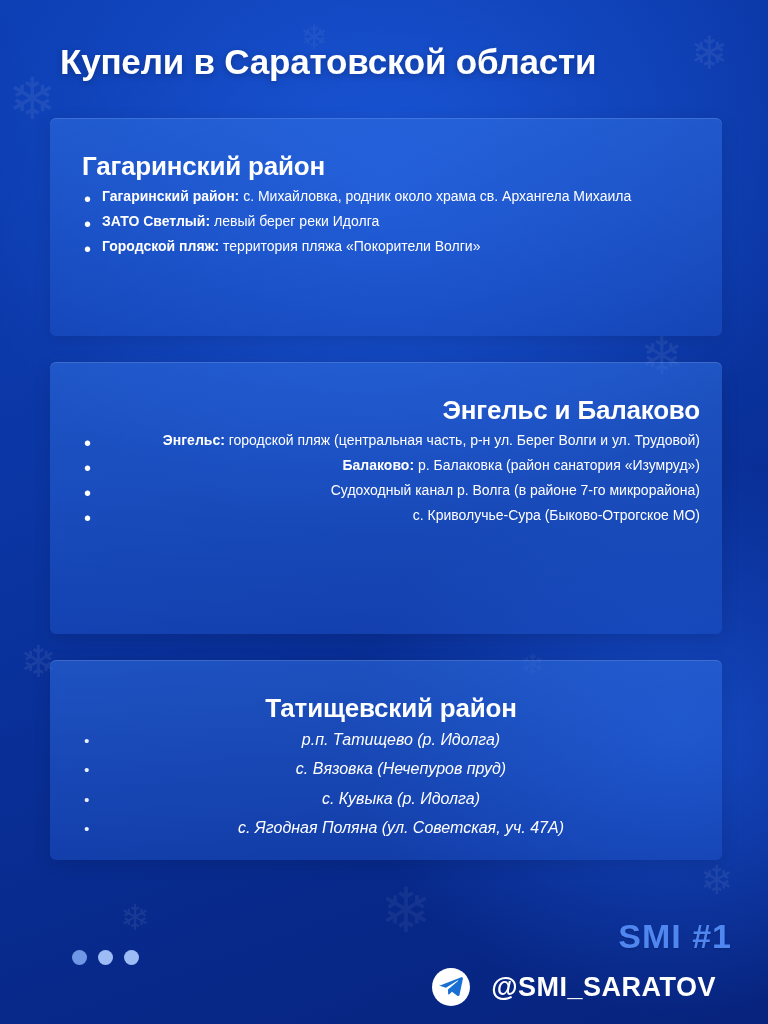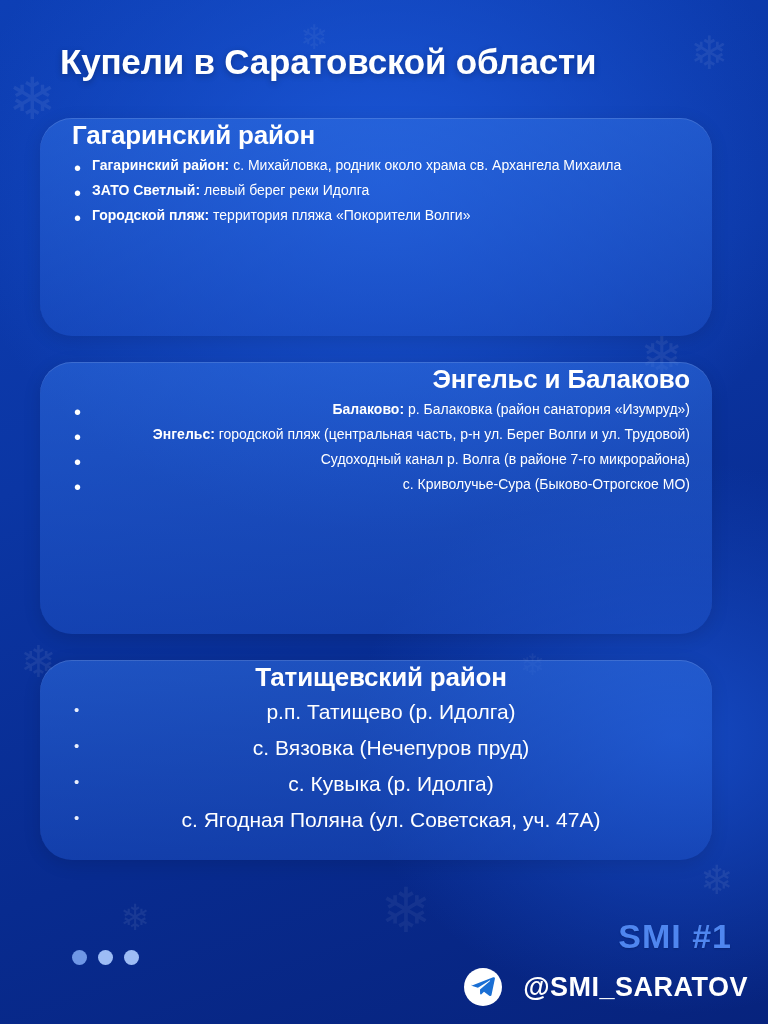--- a/index.html
+++ b/index.html
@@ -49,27 +49,27 @@
     width: 670px;
     color: #ffffff;
     font-size: 35px;
     font-weight: bold;
     letter-spacing: -0.2px;
     text-shadow: 0 2px 6px rgba(0,0,0,0.25);
   }
 
   .card {
     position: absolute;
-    left: 40px;
+    left: 50px;
     width: 672px;
-    border-radius: 32px;
+    border-radius: 6px;
     background: linear-gradient(180deg, rgba(47,110,225,0.55) 0%, rgba(30,83,200,0.48) 100%);
     box-shadow: inset 0 1px 0 rgba(255,255,255,0.13), 0 4px 18px rgba(0,0,0,0.12);
     box-sizing: border-box;
-    padding: 0 22px 18px 22px;
+    padding: 31px 22px 18px 22px;
   }
   .card.c1 { top: 118px; height: 218px; }
   .card.c2 { top: 362px; height: 272px; text-align: right; }
   .card.c3 { top: 660px; height: 200px; text-align: center; }
 
   .card-title {
     color: #ffffff;
     font-size: 26px;
     font-weight: bold;
     margin: 2px 0 6px 10px;
@@ -91,22 +91,23 @@
   }
   ul.items li::before {
     content: "•";
     position: absolute;
     left: 12px;
     top: -1px;
     font-size: 20px;
     color: #ffffff;
   }
   ul.items.small li {
-    font-size: 21px;
+    font-size: 16px;
     margin-bottom: 9px;
+    font-style: italic;
   }
   ul.items.small li::before {
     font-size: 15px;
     top: 1px;
     color: #e8eefc;
   }
   .lead {
     font-weight: bold;
   }
 
@@ -130,21 +131,21 @@
     right: 36px;
     top: 917px;
     color: #4f86ef;
     font-size: 34px;
     font-weight: bold;
     letter-spacing: 1px;
     text-shadow: 0 1px 2px rgba(0,0,0,0.2);
   }
   .handle-row {
     position: absolute;
-    right: 20px;
+    right: 52px;
     top: 968px;
     display: flex;
     align-items: center;
     gap: 21px;
     text-align: center;
   }
   .tg-icon {
     width: 38px;
     height: 38px;
     border-radius: 50%;
@@ -182,22 +183,22 @@
     <ul class="items">
       <li><span class="lead">Гагаринский район:</span><span> с. Михайловка, родник около храма св. Архангела Михаила</span></li>
       <li><span class="lead">ЗАТО Светлый:</span><span> левый берег реки Идолга</span></li>
       <li><span class="lead">Городской пляж:</span><span> территория пляжа «Покорители Волги»</span></li>
     </ul>
   </div>
 
   <div class="card c2">
     <div class="card-title">Энгельс и Балаково</div>
     <ul class="items">
+      <li><span class="lead">Энгельс:</span><span> городской пляж (центральная часть, р-н ул. Берег Волги и ул. Трудовой)</span></li>
       <li><span class="lead">Балаково:</span><span> р. Балаковка (район санатория «Изумруд»)</span></li>
-      <li><span class="lead">Энгельс:</span><span> городской пляж (центральная часть, р-н ул. Берег Волги и ул. Трудовой)</span></li>
       <li><span class="lead"></span><span>Судоходный канал р. Волга (в районе 7-го микрорайона)</span></li>
       <li><span class="lead"></span><span>с. Криволучье-Сура (Быково-Отрогское МО)</span></li>
     </ul>
   </div>
 
   <div class="card c3">
     <div class="card-title">Татищевский район</div>
     <ul class="items small">
       <li><span class="lead"></span><span>р.п. Татищево (р. Идолга)</span></li>
       <li><span class="lead"></span><span>с. Вязовка (Нечепуров пруд)</span></li>

